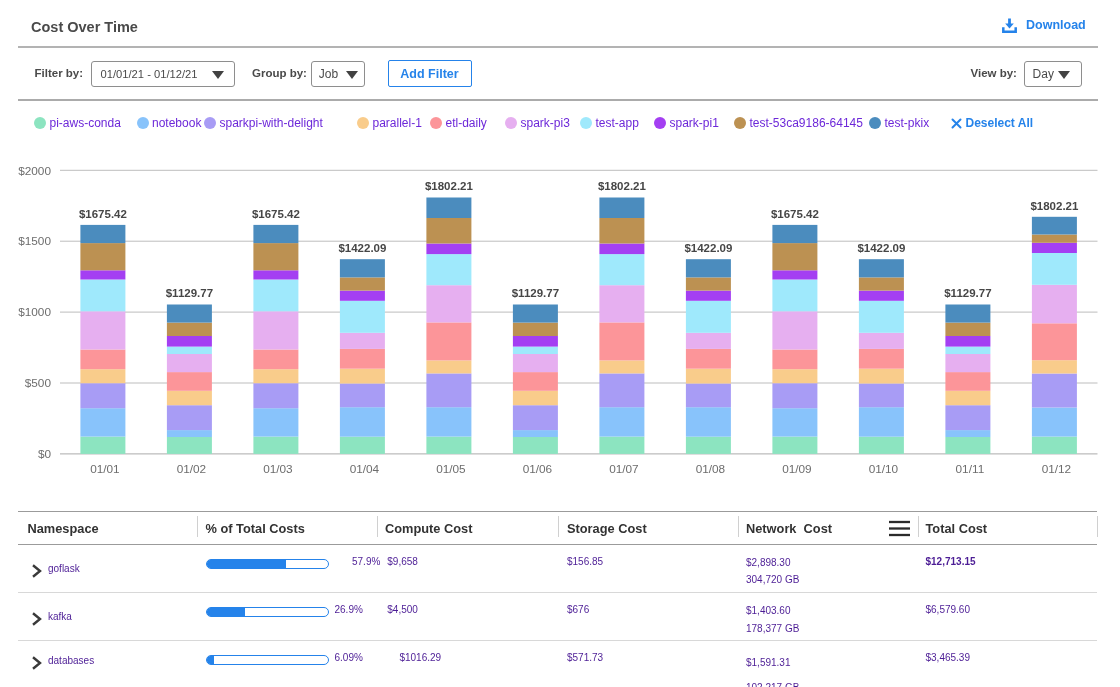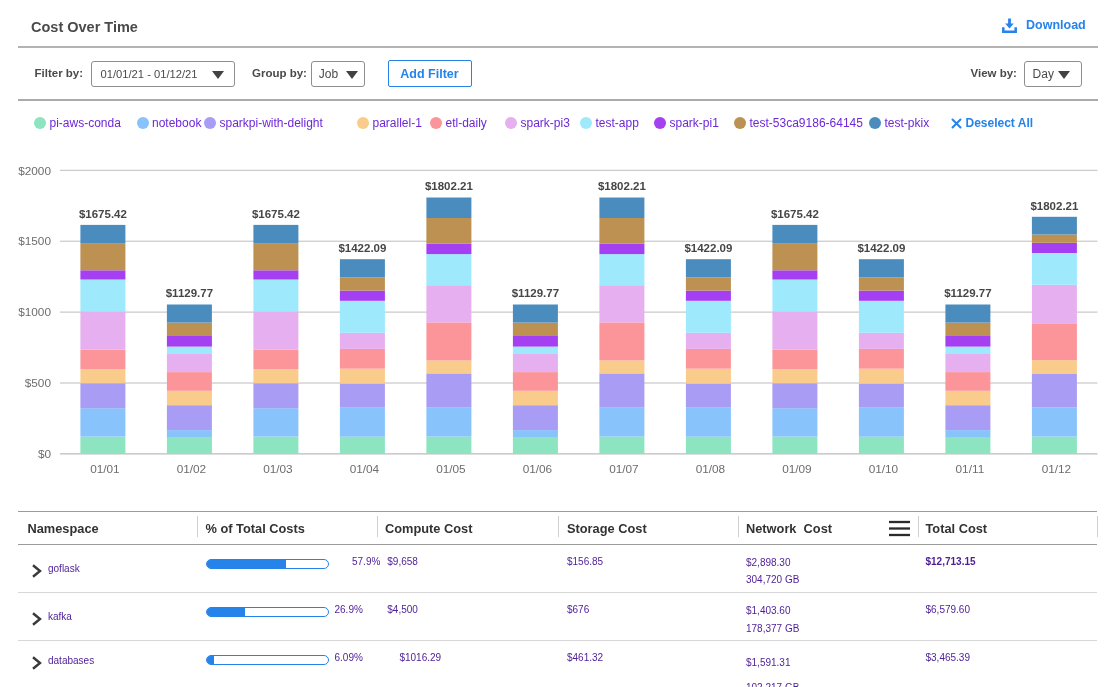--- a/index.html
+++ b/index.html
@@ -305,15 +305,15 @@
 <div class="td" style="left:925.5px;top:603.6999999999999px;">$6,579.60</div>
 <svg width="11" height="14" viewBox="0 0 11 14" style="position:absolute;left:31px;top:655.5px;">
     <path d="M2 1.3 L9 7 L2 12.7" fill="none" stroke="#3a3a3a" stroke-width="2.4"></path>
   </svg>
 <div class="td" style="left:48px;top:654.5px;">databases</div>
 <div class="pill" style="left:205.8px;top:654.8px;">
     <div class="pfill" style="width:7.4px;"></div>
   </div>
 <div class="td" style="left:334.5px;top:651.5999999999999px;">6.09%</div>
 <div class="td" style="left:399.4px;top:651.5999999999999px;">$1016.29</div>
-<div class="td" style="left:567px;top:651.5999999999999px;">$461.32</div>
+<div class="td" style="left:567px;top:651.5999999999999px;">$571.73</div>
 <div class="td" style="left:746px;top:649.8px;line-height:25px;">$1,591.31<br>102,217 GB</div>
 <div class="td" style="left:925.5px;top:651.5999999999999px;">$3,465.39</div>
 
 </body></html>

